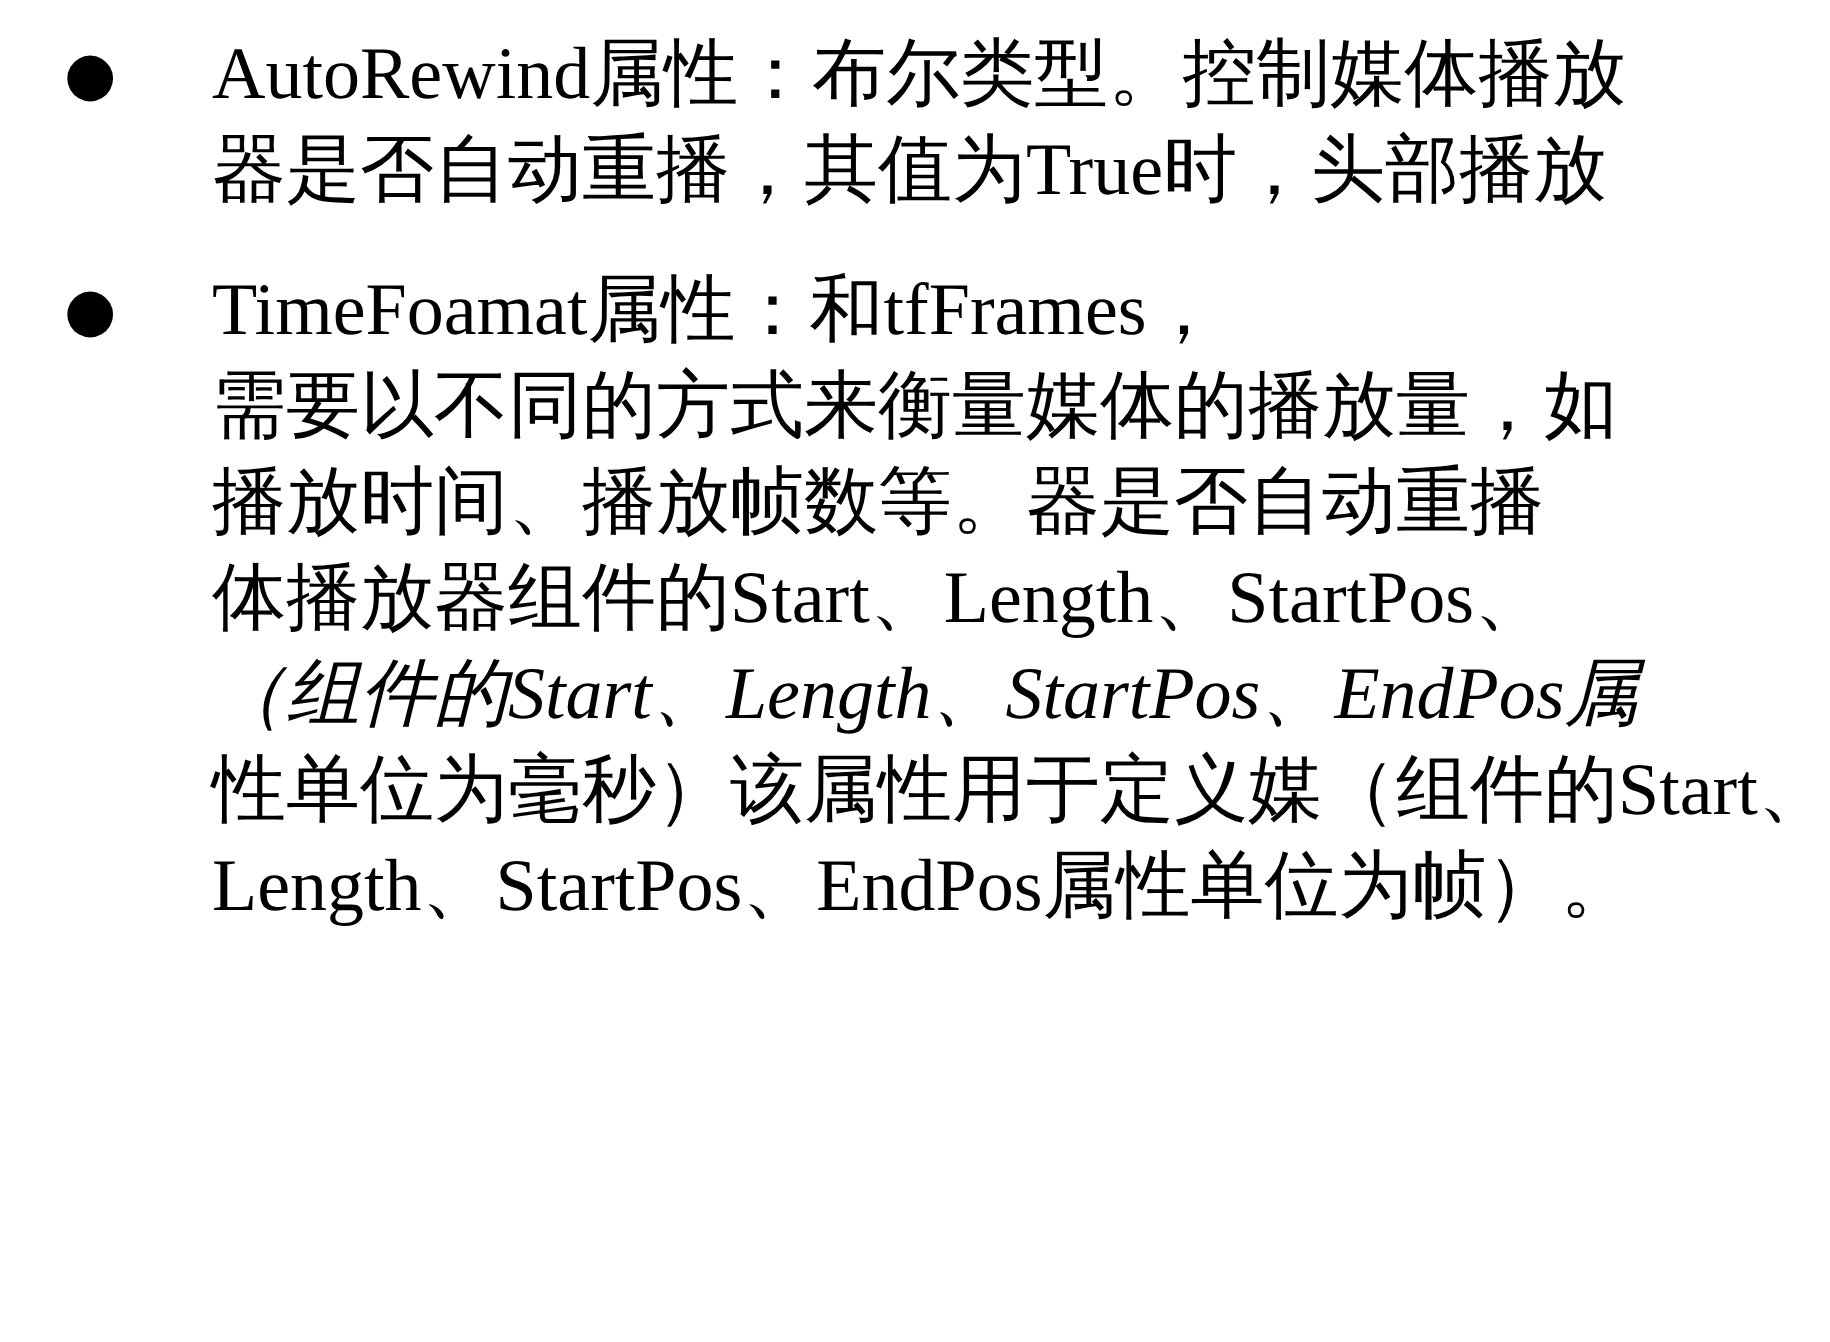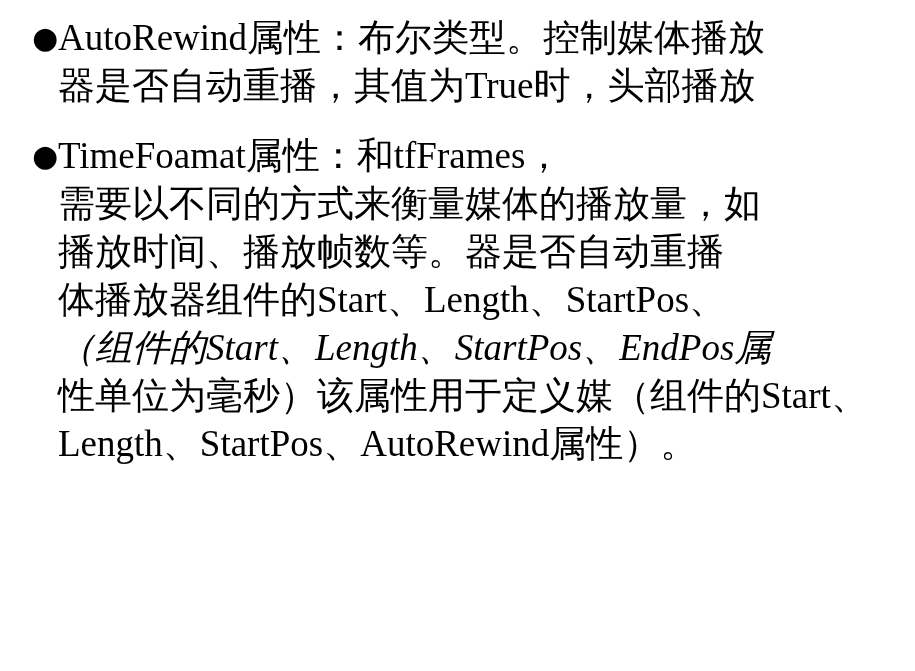--- a/index.html
+++ b/index.html
@@ -44,20 +44,21 @@
     line-height: 48px;
     text-align: left;
     font-family: "DejaVu Sans", sans-serif;
     color: #000000;
     user-select: none;
   }
 
   .bullet-lines {
     flex: 1 1 auto;
     padding-right: 4px;
+    margin-left: 48px;
   }
 
   .tline {
     font-size: 37px;
     line-height: 48px;
     white-space: pre;
     letter-spacing: 0px;
     color: #000000;
   }
 
@@ -85,18 +86,18 @@
   <div class="bullet-block">
     <div class="bullet-row">
       <div class="bullet-marker">●</div>
       <div class="bullet-lines">
         <div class="tline">TimeFoamat属性：和tfFrames，</div>
         <div class="tline">需要以不同的方式来衡量媒体的播放量，如</div>
         <div class="tline">播放时间、播放帧数等。器是否自动重播</div>
         <div class="tline">体播放器组件的Start、Length、StartPos、</div>
         <div class="tline indent-open">（组件的Start、Length、StartPos、EndPos属</div>
         <div class="tline">性单位为毫秒）该属性用于定义媒（组件的Start、</div>
-        <div class="tline">Length、StartPos、AutoRewind属性）。</div>
+        <div class="tline">Length、StartPos、EndPos属性单位为帧）。</div>
       </div>
     </div>
   </div>
 
 </div>
 
 </body></html>

